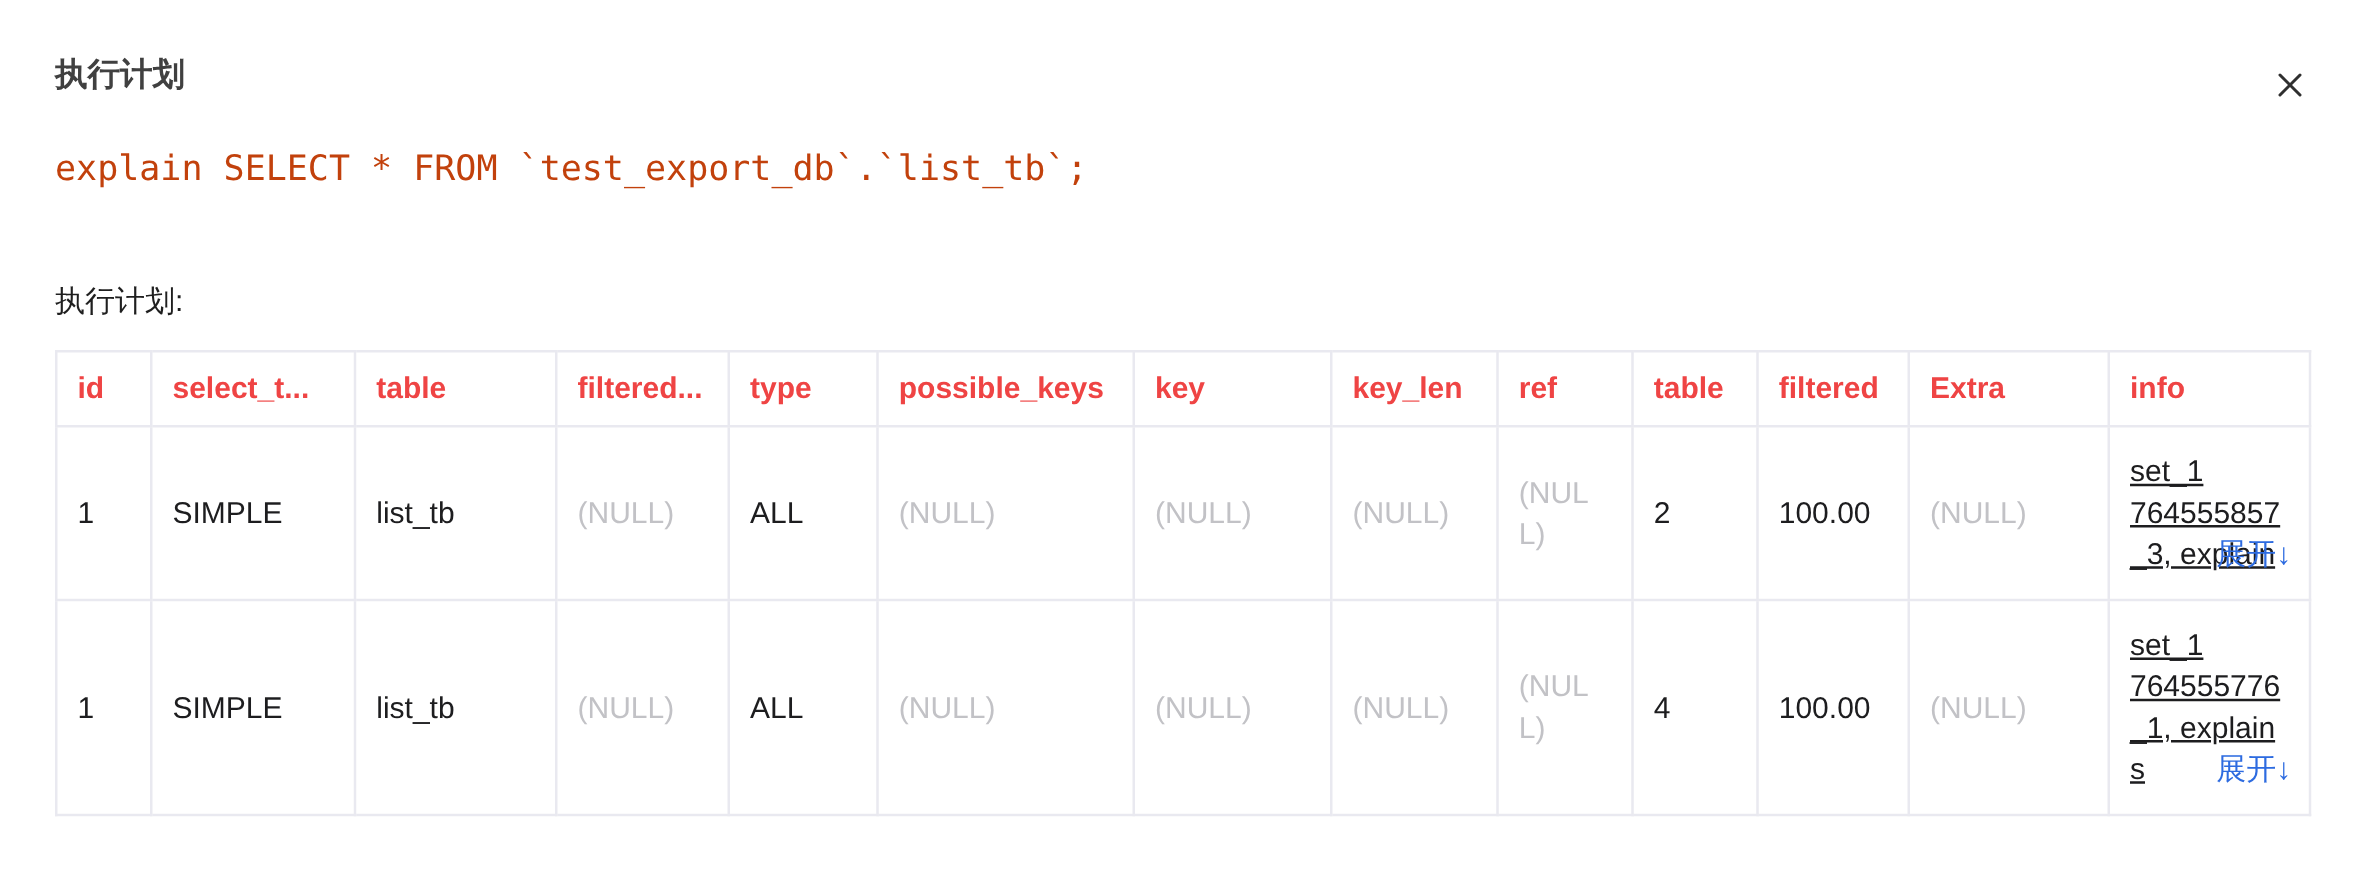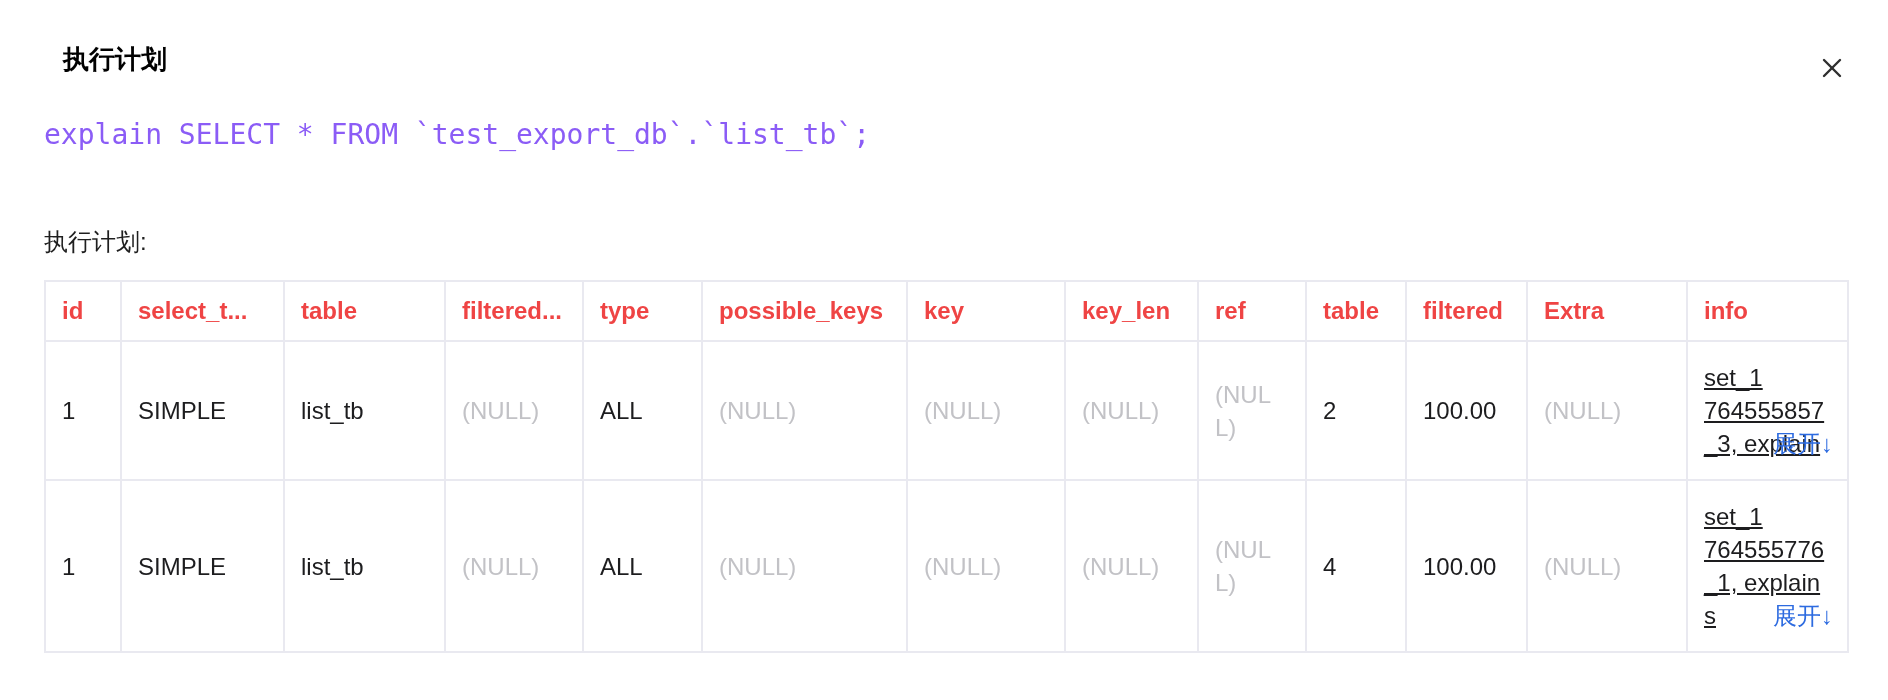--- a/index.html
+++ b/index.html
@@ -11,37 +11,36 @@
   }
   .dialog {
     position: relative;
     width: 100%; height: 100%;
     padding: 44px 44px 0 44px;
   }
   .dialog-title {
     font-size: 26px;
     line-height: 30px;
     font-weight: 700;
-    color: #000000;
-    margin-left: 19px;
+    color: #404040;
   }
   .close-button {
     position: absolute;
     top: 54px; right: 42px;
     width: 28px; height: 28px;
     border: none; background: transparent;
     cursor: pointer;
     display: flex; align-items: center; justify-content: center;
   }
   .sql-line {
     margin-top: 44px;
     font-family: "DejaVu Sans Mono", monospace;
     font-size: 28px;
     line-height: 34px;
-    color: #8b5cf6;
+    color: #c2410c;
     white-space: pre;
   }
   .plan-label {
     margin-top: 76px;
     font-size: 24px;
     line-height: 28px;
     color: #1f1f1f;
   }
   table.plan-table {
     margin-top: 24px;

